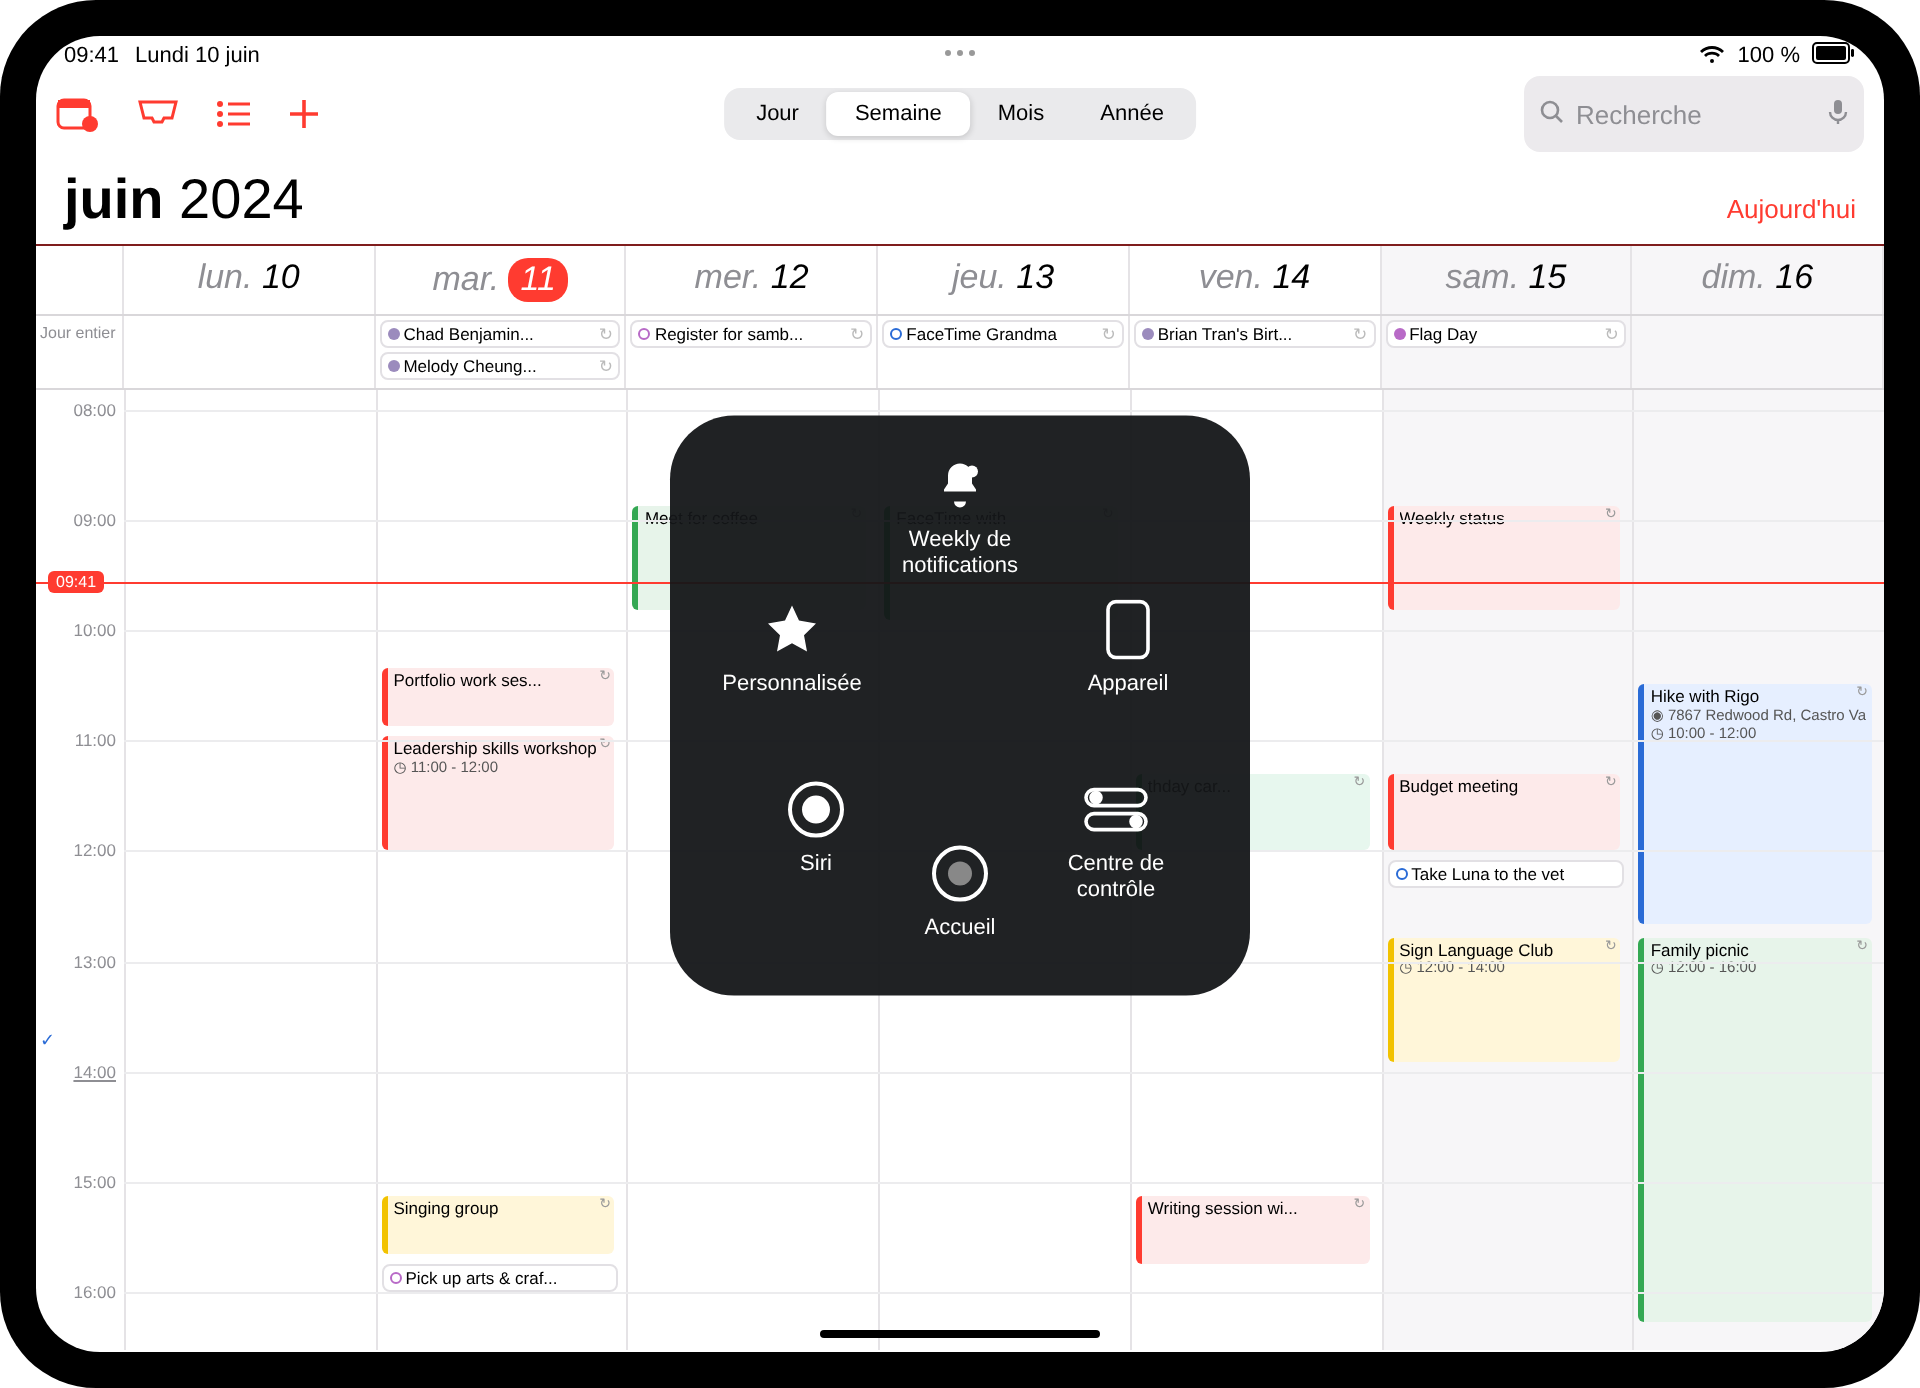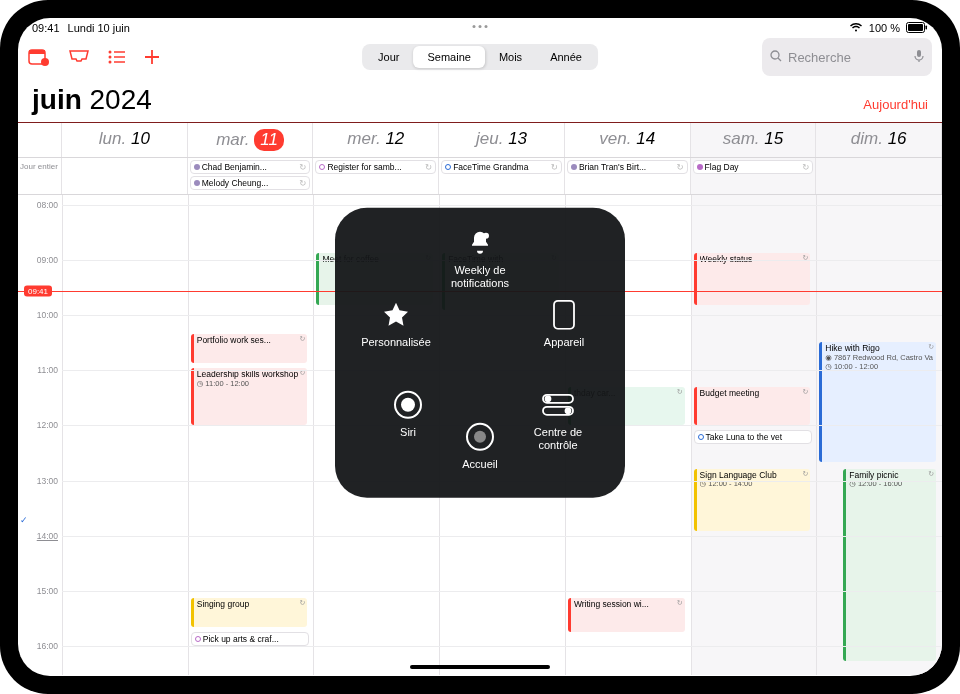--- a/index.html
+++ b/index.html
@@ -424,21 +424,21 @@
               <div class="sub">◷ 12:00 - 14:00</div>
               <span style="position: absolute; right: 2px; top: 1px; font-size: 7px; color: rgb(153, 153, 153);">↻</span>
             </div>
           </div>
           <div class="day-col weekend">
             <div class="event" style="top: 24%; height: 25%; background: rgb(230, 239, 255); border-left-color: rgb(42, 107, 214); margin-top: 32px;">
               <div class="title">Hike with Rigo</div>
               <div class="sub">◉ 7867 Redwood Rd, Castro Valley CA 94619, United States<br>◷ 10:00 - 12:00</div>
               <span style="position: absolute; right: 2px; top: 1px; font-size: 7px; color: rgb(153, 153, 153);">↻</span>
             </div>
-            <div class="event" style="top: 57%; height: 40%; background: rgb(231, 244, 234); border-left-color: rgb(52, 168, 83); margin-left: 24px;">
+            <div class="event" style="top: 57%; height: 40%; background: rgb(231, 244, 234); border-left-color: rgb(52, 168, 83);">
               <div class="title">Family picnic</div>
               <div class="sub">◷ 12:00 - 16:00</div>
               <span style="position: absolute; right: 2px; top: 1px; font-size: 7px; color: rgb(153, 153, 153);">↻</span>
             </div>
           </div>
         </div>
       <div class="cred">✓</div>
     <div class="hline" style="top: 2%;"></div>
         <div class="hline" style="top: 13.5%;"></div>
         <div class="hline" style="top: 25%;"></div>

